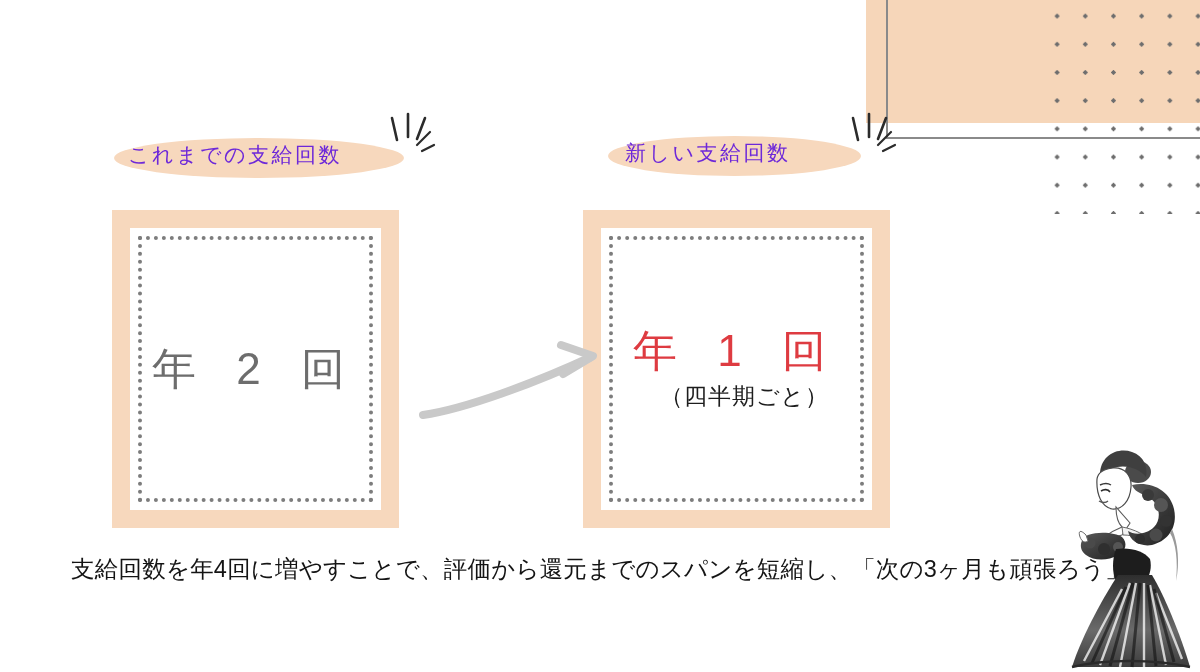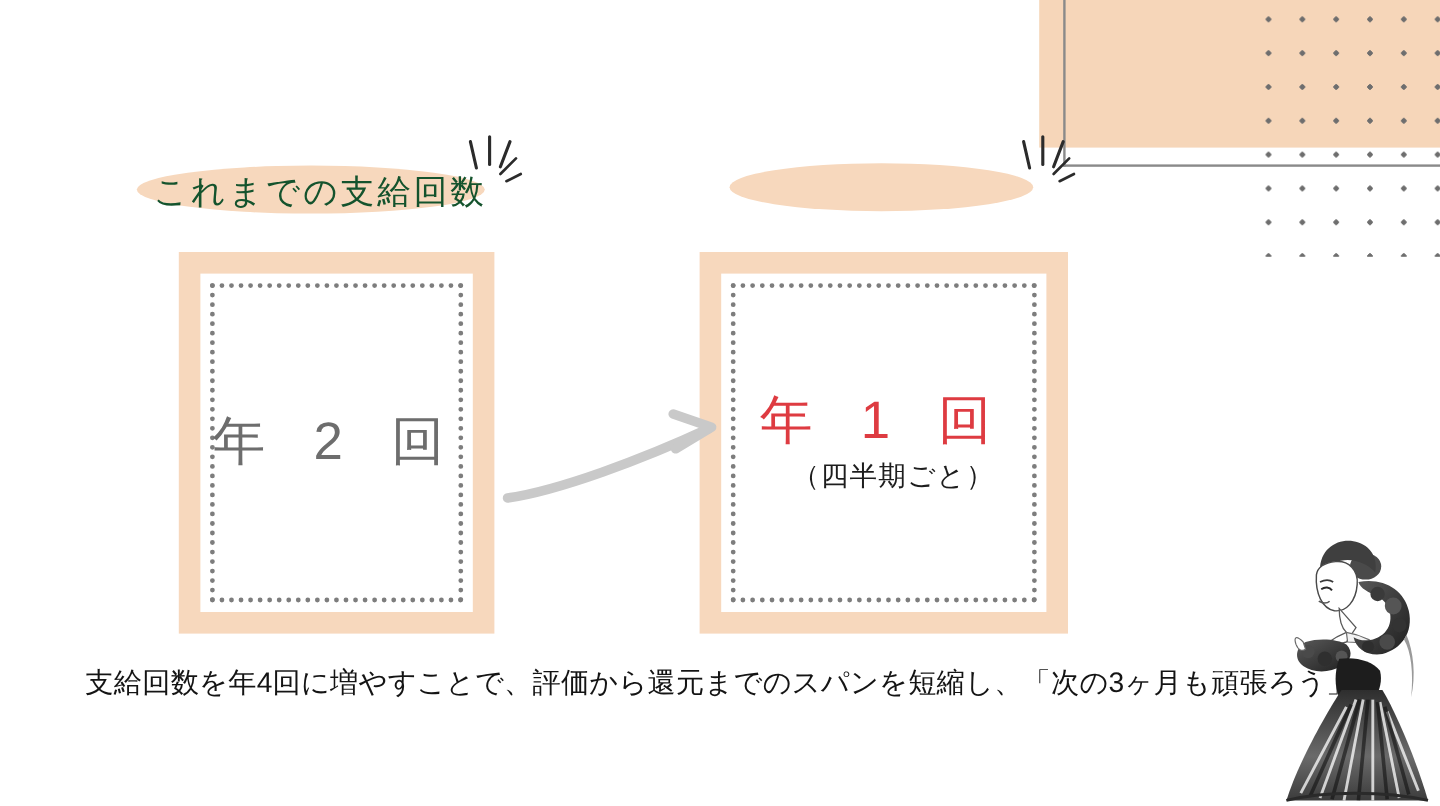--- a/index.html
+++ b/index.html
@@ -54,22 +54,22 @@
     position: absolute;
     height: 40px;
     border-radius: 50%;
     background: #f7d8bd;
   }
   .pill-left   { left: 114px; top: 138px; width: 290px; }
   .pill-right  { left: 608px; top: 136px; width: 253px; }
 
   .pill-text {
     position: absolute;
-    color: #14532d;
-    font-size: 28px;
+    color: #6d28d9;
+    font-size: 21px;
     letter-spacing: 2.5px;
     white-space: nowrap;
     font-weight: 400;
     font-family: Liberation Mono, monospace;
   }
   .pill-text-left  { left: 128px; top: 141px; }
   .pill-text-right { left: 625px; top: 139px; }
 
   
   .burst { position: absolute; }
@@ -92,21 +92,21 @@
   }
   .dotted-border {
     position: absolute;
     left: 8px;
     top: 8px;
     right: 8px;
     bottom: 8px;
     border: 4px dotted #7d7d7d;
     box-sizing: border-box;
   }
-  .frame-left  { left: 112px; top: 210px; width: 263px; height: 318px; margin-left: 37px; }
+  .frame-left  { left: 112px; top: 210px; width: 287px; height: 318px; }
   .frame-right { left: 583px; top: 210px; width: 307px; height: 318px; }
 
   .box-content {
     position: absolute;
     left: 0; right: 0;
     top: 50%;
     transform: translateY(-50%);
     text-align: center;
   }
   .box-main {
@@ -177,20 +177,21 @@
         <line x1="41" y1="6" x2="33" y2="27"></line>
       </g>
       <g stroke="#2b2b2b" stroke-width="2.2" stroke-linecap="round" fill="none">
         <line x1="46" y1="20" x2="33" y2="33"></line>
         <line x1="50" y1="33" x2="38" y2="39"></line>
       </g>
     </svg>
   </div>
 
   <div class="pill pill-right"></div>
+  <div class="pill-text pill-text-right">新しい支給回数</div>
   <div class="burst burst-right">
     <svg width="60" height="60" viewBox="0 0 60 60">
       <g stroke="#2b2b2b" stroke-width="2.6" stroke-linecap="round" fill="none">
         <line x1="8" y1="6" x2="13" y2="28"></line>
         <line x1="24" y1="2" x2="24" y2="25"></line>
         <line x1="41" y1="6" x2="33" y2="27"></line>
       </g>
       <g stroke="#2b2b2b" stroke-width="2.2" stroke-linecap="round" fill="none">
         <line x1="46" y1="20" x2="33" y2="33"></line>
         <line x1="50" y1="33" x2="38" y2="39"></line>

